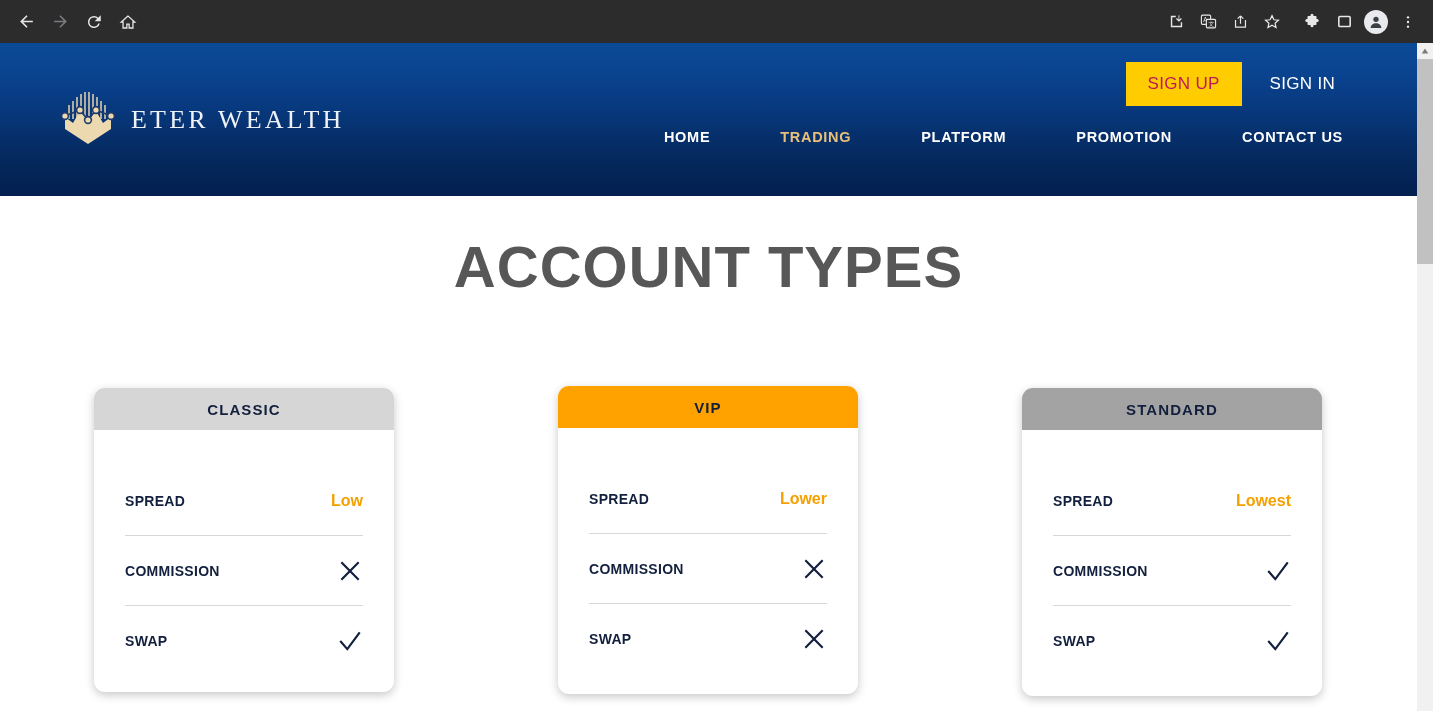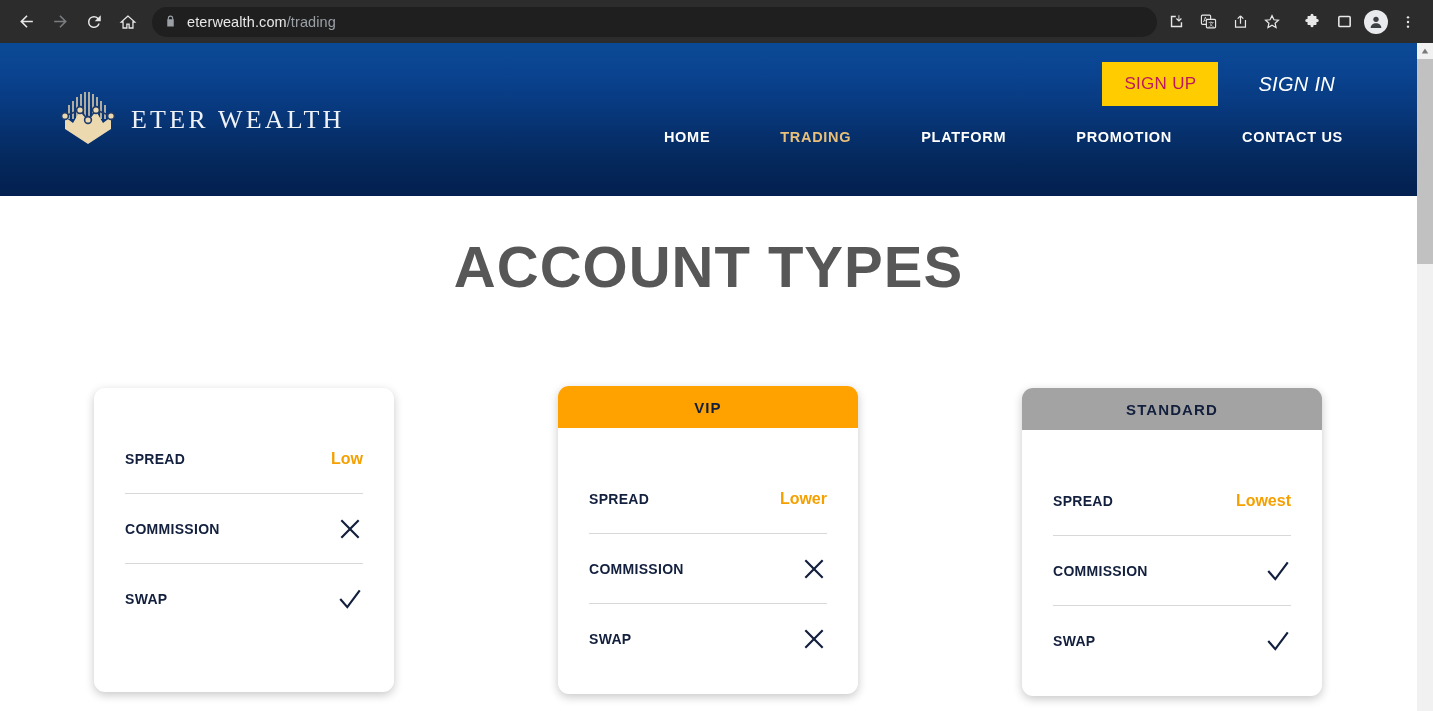--- a/index.html
+++ b/index.html
@@ -119,26 +119,25 @@
     font-weight: 400;
     padding: 13px 22px 14px 22px;
     letter-spacing: 0.3px;
     line-height: 1;
     border: none;
     cursor: pointer;
     font-family: "Liberation Sans", sans-serif;
   }
   .btn-signin {
     color: #ffffff;
-    font-size: 20px;
+    font-size: 17px;
     letter-spacing: 0.3px;
-    margin-left: 40px;
+    margin-left: 28px;
     cursor: pointer;
     white-space: nowrap;
-    font-style: italic;
   }
 
   .main-nav {
     position: absolute;
     right: 74px;
     top: 86px;
     display: flex;
     align-items: center;
     gap: 70px;
   }
@@ -279,28 +278,20 @@
         <path d="M17.65 6.35A7.95 7.95 0 0 0 12 4a8 8 0 1 0 7.73 10h-2.08A6 6 0 1 1 12 6c1.66 0 3.14.69 4.22 1.78L13 11h8V3z" fill="#e8e8e8"></path>
       </svg>
     </div>
     <div class="nav-btn">
       <svg width="18" height="18" viewBox="0 0 24 24">
         <path d="M12 4 3 12h2.4v8h5.1v-5.2h3v5.2h5.1v-8H21z" fill="none" stroke="#e8e8e8" stroke-width="1.7"></path>
       </svg>
     </div>
   </div>
 
-  <div class="url-pill">
-    <span class="lock-icon">
-      <svg width="13" height="13" viewBox="0 0 24 24">
-        <path d="M18 8h-1V6a5 5 0 0 0-10 0v2H6v13h12zm-9-2a3 3 0 0 1 6 0v2H9z" fill="#9aa0a6"></path>
-      </svg>
-    </span>
-    <span class="url-text"><span>eterwealth.com</span><span class="path">/trading</span></span>
-  </div>
 
   <div class="toolbar-icons">
     <div class="tb-icon">
       <svg width="17" height="17" viewBox="0 0 24 24">
         <path d="M4 4h7v2H6v12h12v-5h2v7H4z" fill="#e8e8e8"></path>
         <path d="M16 3v6.5l2.3-2.3 1.2 1.2L15.4 12.5 11.3 8.4l1.2-1.2 2.3 2.3V3z" fill="#e8e8e8"></path>
       </svg>
     </div>
     <div class="tb-icon">
       <svg width="17" height="17" viewBox="0 0 24 24">
@@ -391,20 +382,21 @@
   </nav>
 </div>
 
 <div class="page-content">
 
   <h1 class="page-title">ACCOUNT TYPES</h1>
 
   <div class="cards-row">
 
     <div class="card card-classic">
+      <div class="card-header hdr-classic">CLASSIC</div>
       <div class="card-body">
         <div class="feature-row">
           <span class="feature-label">SPREAD</span>
           <span class="feature-value-text">Low</span>
         </div>
         <div class="feature-row">
           <span class="feature-label">COMMISSION</span>
           <svg class="feature-icon" viewBox="0 0 24 24">
             <path d="M4 4 L20 20 M20 4 L4 20" stroke="#121f3d" stroke-width="2" fill="none"></path>
           </svg>

